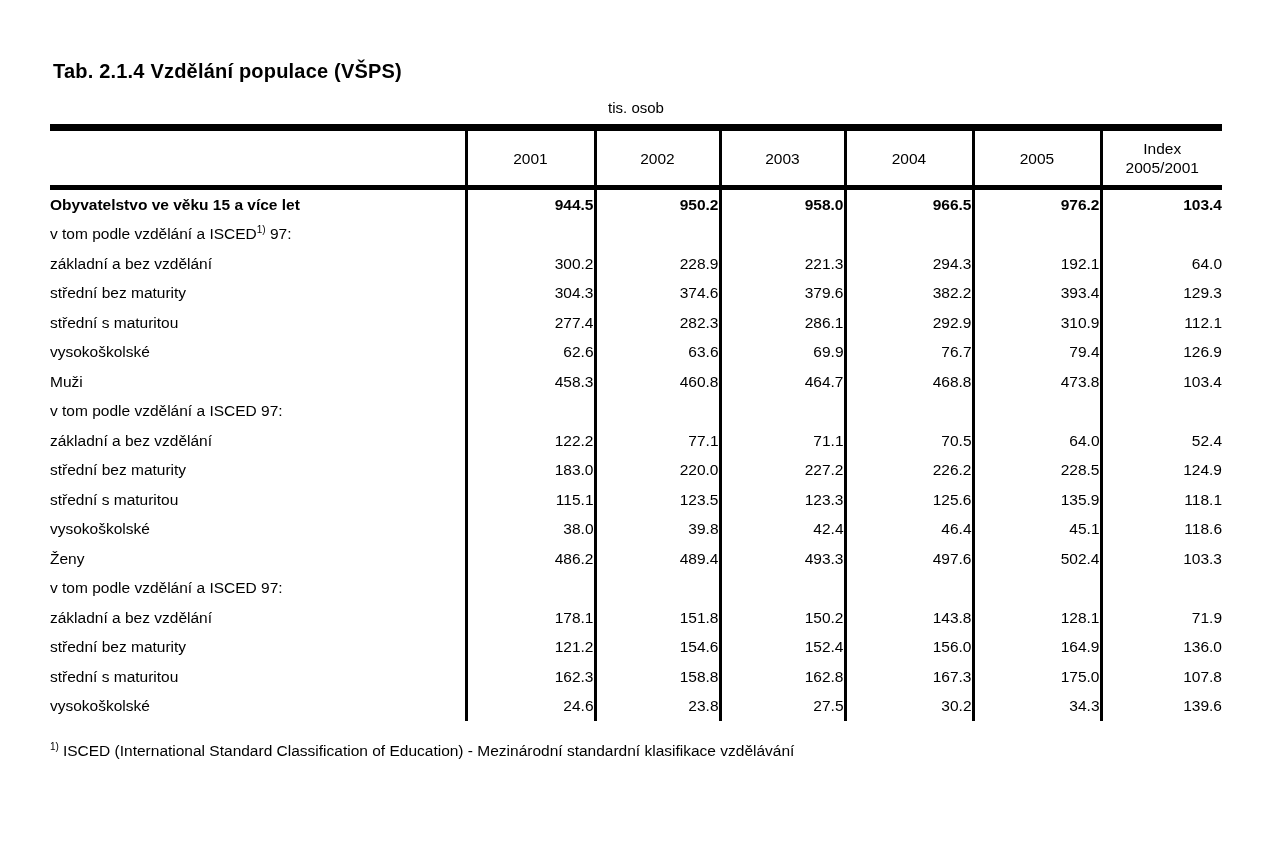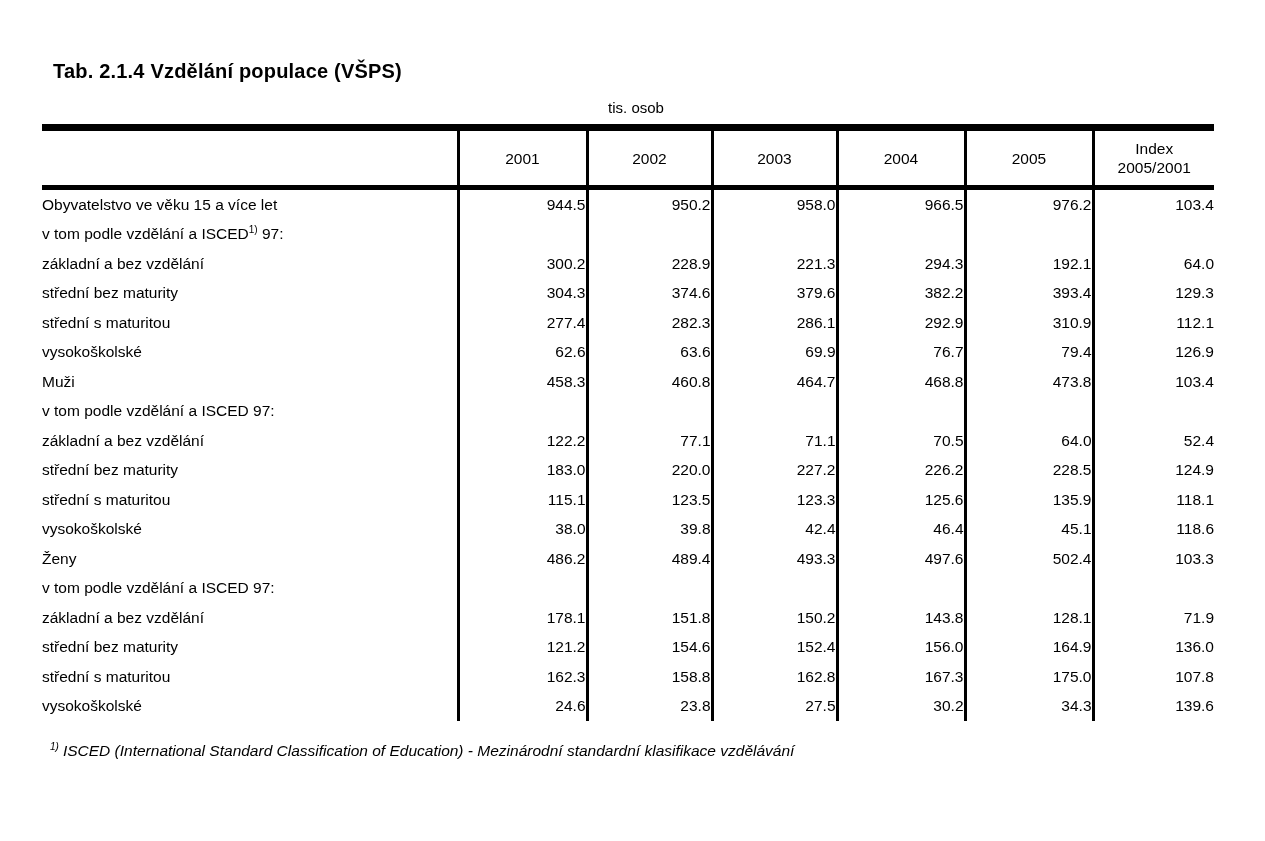--- a/index.html
+++ b/index.html
@@ -27,21 +27,21 @@
   .unit-note {
     position: absolute;
     left: 50px;
     top: 99px;
     width: 1172px;
     text-align: center;
     font-size: 15px;
   }
   table.data-table {
     position: absolute;
-    left: 42px;
+    left: 50px;
     top: 124px;
     width: 1172px;
     border-collapse: collapse;
     table-layout: fixed;
     font-size: 15.5px;
   }
   table.data-table th {
     border-top: 7px solid #000;
     border-bottom: 5px solid #000;
     height: 54px;
@@ -60,32 +60,31 @@
     padding: 0;
     vertical-align: middle;
     white-space: nowrap;
     overflow: hidden;
   }
   td.label-cell { text-align: left; }
   td.indent-0 { padding-left: 4px; }
   td.indent-1 { padding-left: 10px; }
   td.indent-2 { padding-left: 27px; }
   td.num-cell { text-align: right; padding-right: 6px; }
-  .bold { font-weight: normal; }
+  .bold { font-weight: bold; }
   sup.fn-ref {
     font-size: 10px;
     vertical-align: super;
     line-height: 0;
   }
   .footnote {
     position: absolute;
     left: 50px;
     top: 742px;
     font-size: 15.5px;
-    font-style: italic;
   }
   .footnote sup.fn-ref { margin-right: 4px; }
 </style>
 </head>
 <body>
 
 <div class="page">
 
   <div class="title">Tab. 2.1.4 Vzdělání populace (VŠPS)</div>
 

